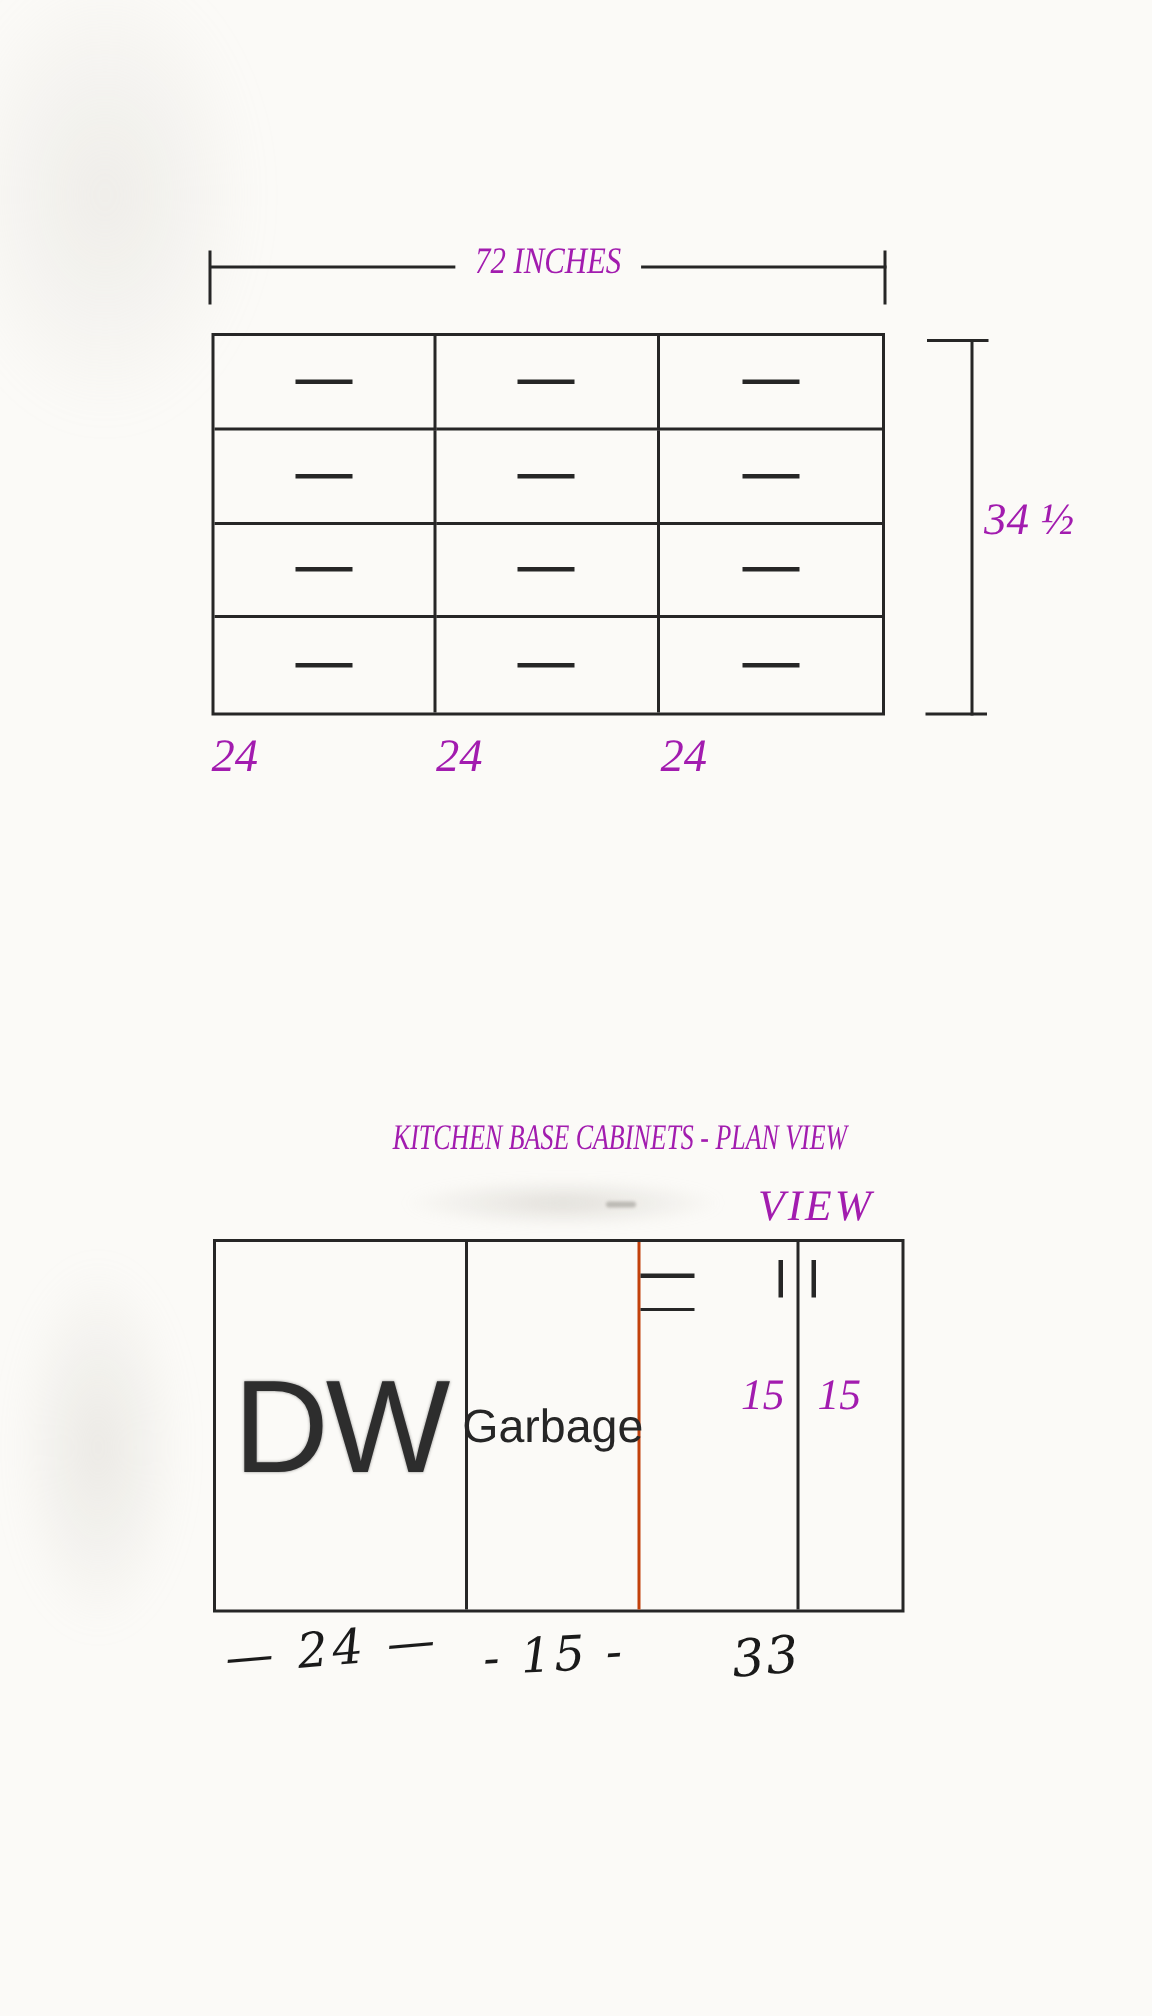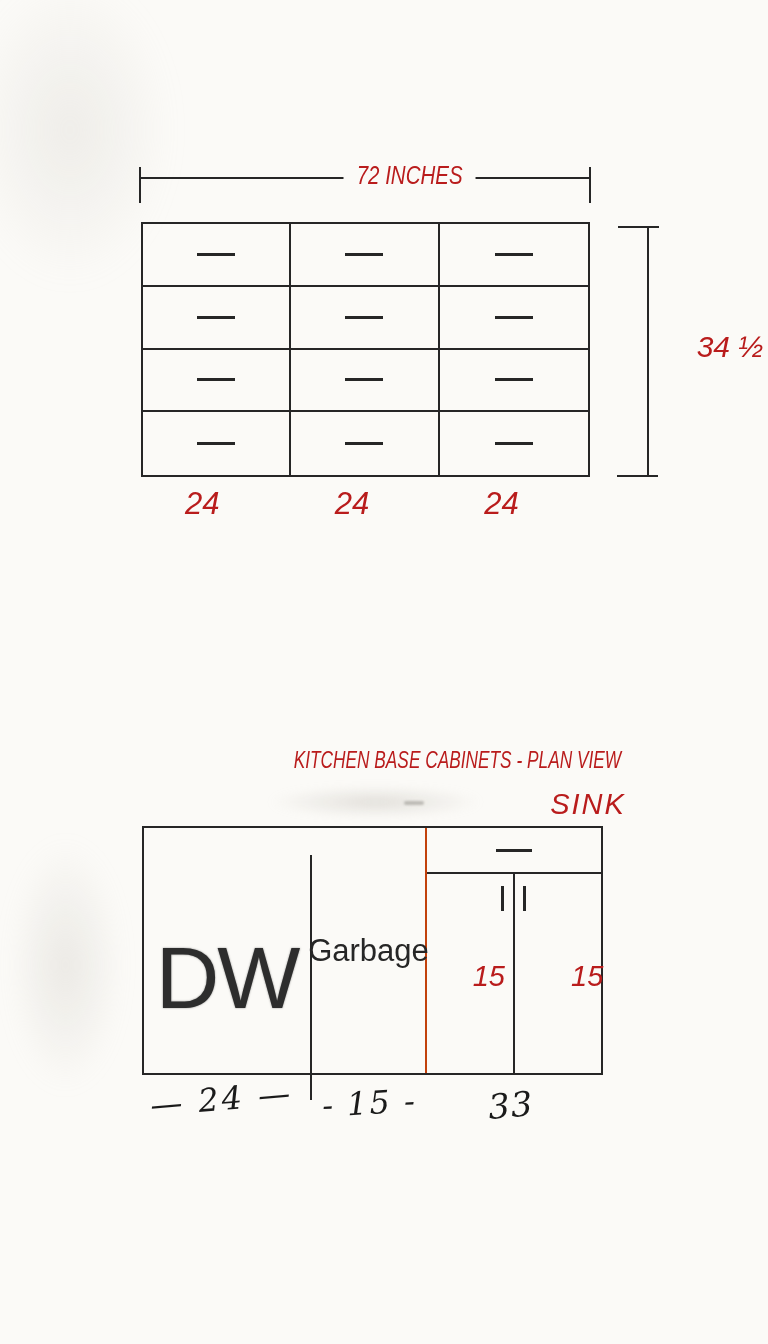--- a/index.html
+++ b/index.html
@@ -8,26 +8,25 @@
     width:768px;height:1344px;
     background:#fbfaf7;
     overflow:hidden;
     font-family:"DejaVu Sans",sans-serif;
     color:#1f1f1f;
   }
   .abs{position:absolute;}
   .ink{background:#262626;}
   
   .arch{
-    font-family:Liberation Sans, sans-serif;
+    font-family:Liberation Serif, serif;
     font-style:italic;
     font-weight:500;
-    color:#b91c1c;
+    color:#a21caf;
     white-space:nowrap;
-    padding-left:44px;
   }
   .squeeze{display:inline-block;transform:scaleX(0.72);transform-origin:center;}
   .squeeze80{display:inline-block;transform:scaleX(0.82);transform-origin:center;}
   
   .smudge{position:absolute;pointer-events:none;}
   .sm1{left:268px;top:786px;width:215px;height:32px;
        background:radial-gradient(ellipse at center,rgba(196,192,184,0.45),rgba(196,192,184,0) 70%);
        filter:blur(4px);}
   .sm2{left:8px;top:840px;width:115px;height:250px;
        background:radial-gradient(ellipse at center,rgba(205,202,194,0.35),rgba(205,202,194,0) 70%);
@@ -72,29 +71,29 @@
   .plan-title{left:113px;top:746px;width:600px;text-align:center;font-size:24px;}
   .sink-label{left:454px;top:788px;width:180px;text-align:center;font-size:29px;letter-spacing:2px;}
 
   .cabinet{
     left:142px;top:826px;width:461px;height:249px;
     border:2px solid #262626;box-sizing:border-box;
     display:flex;
   }
   .sec{box-sizing:border-box;height:100%;}
   .sec-dw{width:168px;border-right:2px solid #262626;
-          display:flex;align-items:center;justify-content:center;margin-top:27px;}
+          display:flex;align-items:center;justify-content:center;}
   .dw-text{font-family:"Liberation Sans","DejaVu Sans",sans-serif;
            font-size:88px;font-weight:400;color:#2d2d2d;letter-spacing:-2px;
            text-shadow:0 0 2px rgba(45,45,45,0.55);}
   .sec-garbage{width:115px;border-right:2px solid #c2410c;
                display:flex;align-items:center;justify-content:center;}
   .garbage-text{font-family:"Liberation Sans","DejaVu Sans",sans-serif;
                 font-size:31px;font-weight:400;color:#262626;white-space:nowrap;}
-  .sec-sink{flex:1;display:flex;flex-direction:column;}
+  .sec-sink{flex:1;display:flex;flex-direction:row;}
   .sink-strip{height:44px;border-bottom:2px solid #262626;
               display:flex;align-items:center;justify-content:center;}
   .sink-pull{width:36px;height:3px;background:#262626;}
   .doors{flex:1;position:relative;}
   .door-divider{position:absolute;left:calc(50% - 1px);top:0;bottom:0;width:2px;background:#262626;}
   .handle{position:absolute;width:3px;height:25px;background:#262626;top:12px;}
   .handle-left{left:calc(50% - 13px);}
   .handle-right{left:calc(50% + 9px);}
   .door-w{position:absolute;top:86px;font-size:29px;}
   .door-w-left{right:calc(50% + 9px);}
@@ -177,21 +176,21 @@
 
   <div class="abs arch col-labels">
     <span>24</span>
     <span>24</span>
     <span>24</span>
   </div>
 
   <div class="abs arch plan-title">
     <span class="squeeze">KITCHEN BASE CABINETS - PLAN VIEW</span>
   </div>
-  <div class="abs arch sink-label">SINK</div>
+  <div class="abs arch sink-label">VIEW</div>
 
   <div class="abs cabinet">
     <div class="sec sec-dw">
       <span class="dw-text">DW</span>
     </div>
     <div class="sec sec-garbage">
       <span class="garbage-text">Garbage</span>
     </div>
     <div class="sec sec-sink">
       <div class="sink-strip">

